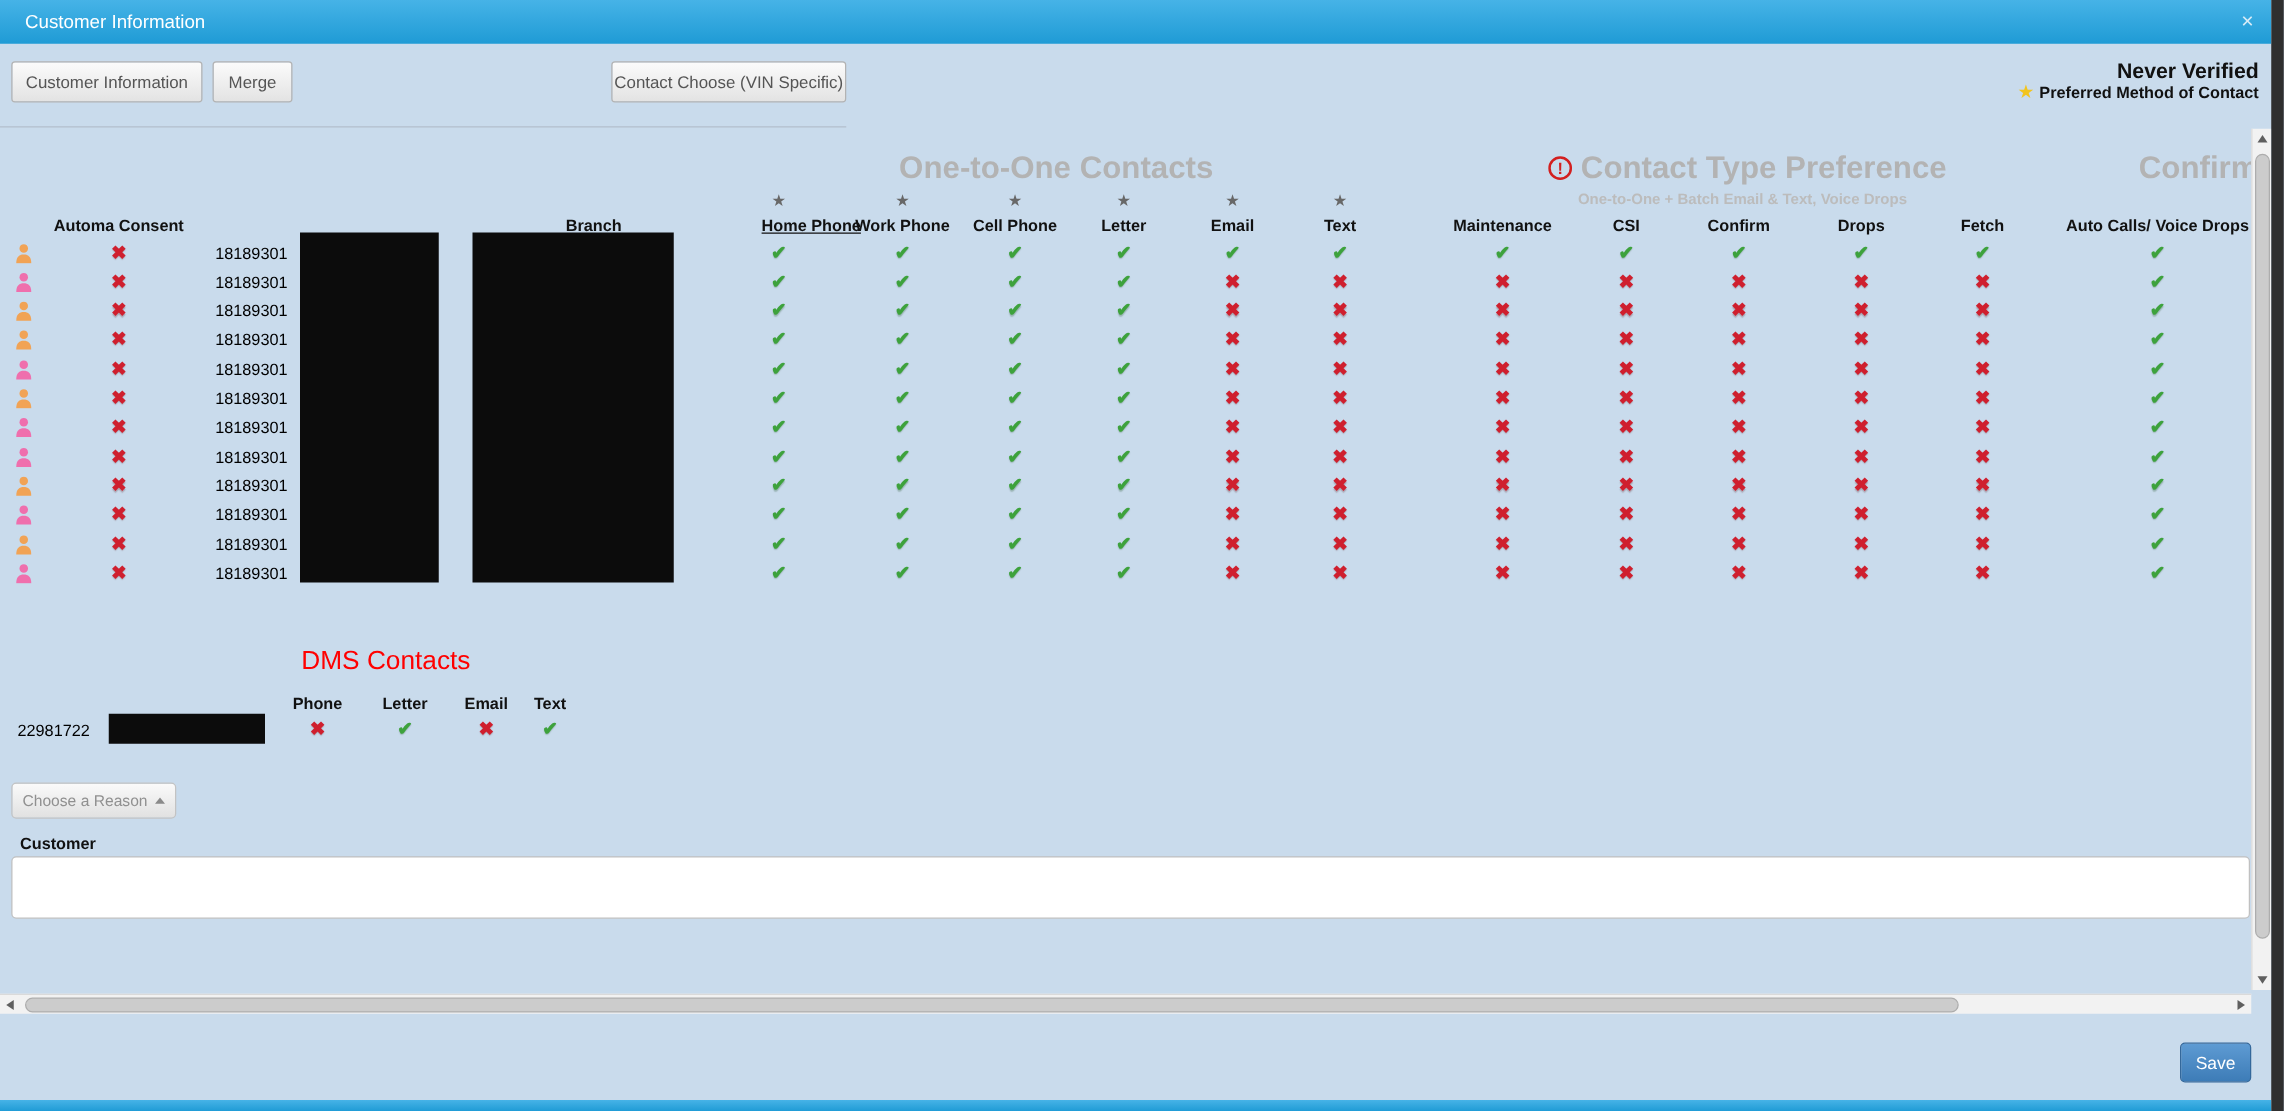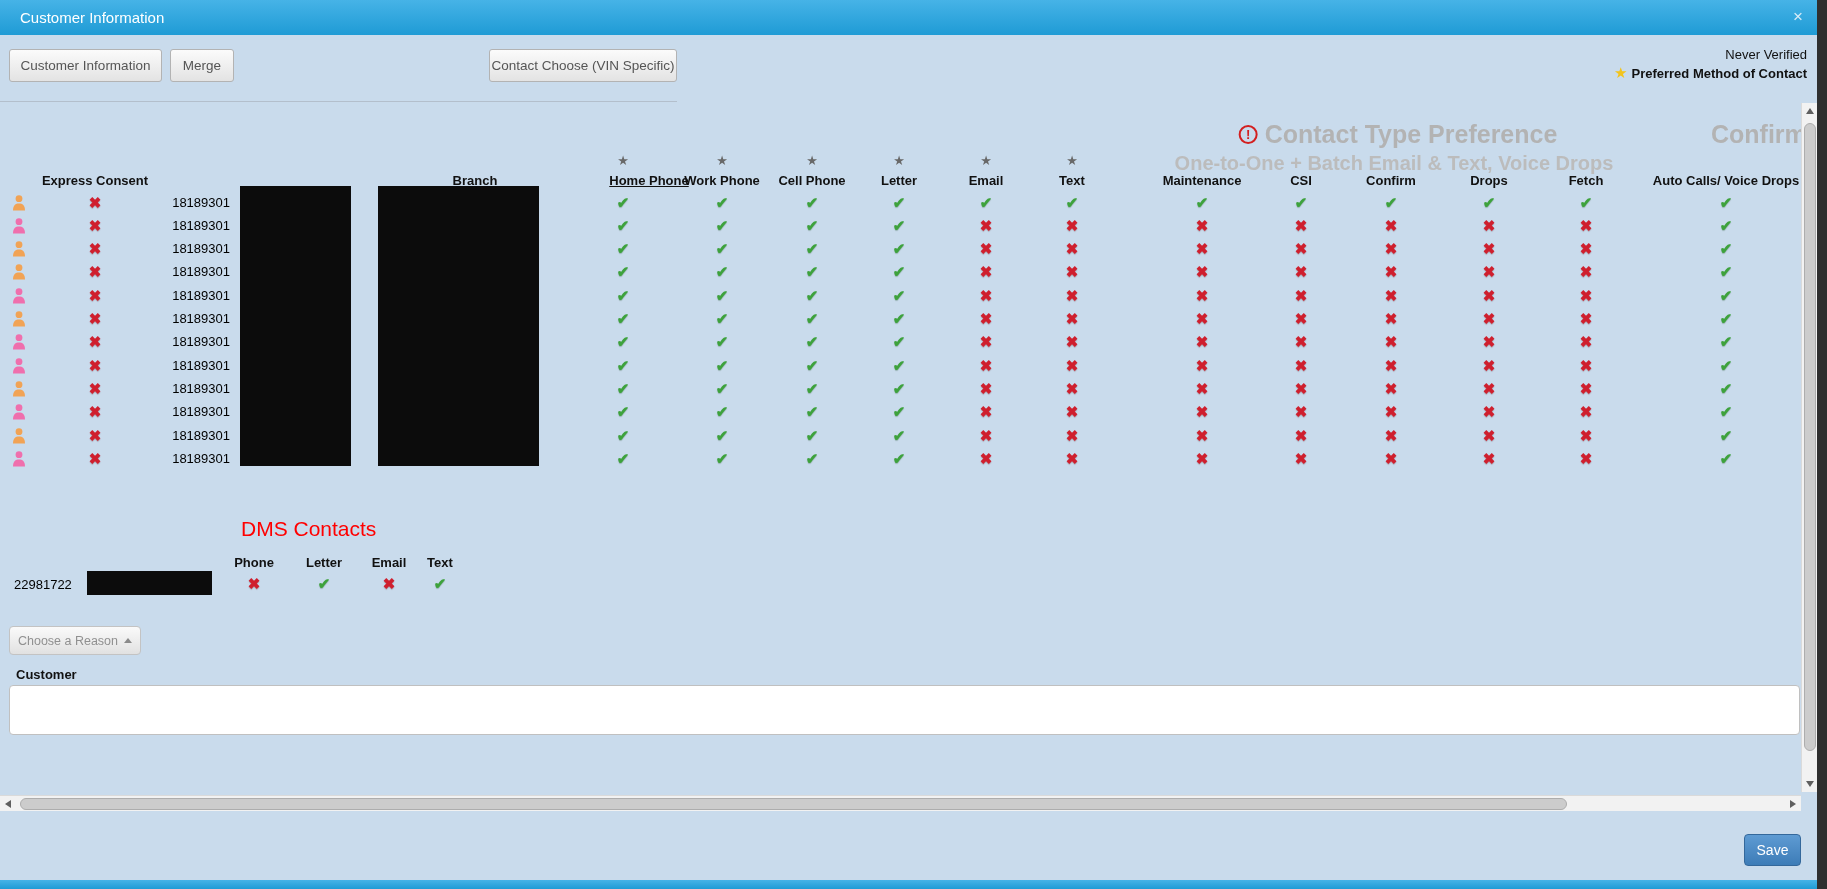--- a/index.html
+++ b/index.html
@@ -10,33 +10,33 @@
   .titlebar .title{position:absolute;left:20px;top:0;line-height:35px;color:#fff;font-size:15px;}
   .close{position:absolute;right:14px;top:0;line-height:33px;color:#d9ecf7;font-size:17px;cursor:default;}
   .tab{position:absolute;display:flex;align-items:center;justify-content:center;font-size:13.5px;color:#555;
        background:linear-gradient(#fbfbfb,#e3e3e3);border:1px solid #b3b3b3;border-radius:3px;white-space:nowrap;cursor:default;}
   .tab.active{background:#fff;color:#333;border-color:#999;z-index:3;}
   .t1{left:9px;top:49px;width:153px;height:33px;}
   .t2{left:170px;top:49px;width:64px;height:33px;}
   .t3{left:241px;top:47px;width:241px;height:38px;}
   .t4{left:489px;top:49px;width:188px;height:33px;}
   .tabline{position:absolute;left:0;top:101px;width:677px;height:1px;background:#b3bfcc;}
-  .never-verified{position:absolute;right:10px;top:47px;font-size:13px;color:#111;}
+  .never-verified{position:absolute;right:10px;top:47px;font-size:17px;color:#111;font-weight:bold;}
   .pref-legend{position:absolute;right:10px;top:64px;font-size:13px;font-weight:bold;color:#111;display:flex;align-items:center;gap:4px;}
   .goldstar{color:#f2c41d;font-size:15px;font-weight:normal;}
   .viewport{position:absolute;left:0;top:103px;width:1801px;height:689px;overflow:hidden;}
   .dropdown{position:absolute;left:9px;top:16px;width:296px;height:30px;background:linear-gradient(#fcfcfc,#e8e8e8);
             border:1px solid #a9a9a9;border-radius:4px;font-size:14px;color:#333;display:flex;align-items:center;padding:0 12px;cursor:default;}
   .dd-caret{margin-left:auto;font-size:10px;color:#444;}
   .sec-title{position:absolute;font-size:25px;font-weight:bold;color:#b3b3b3;white-space:nowrap;}
   .sec-one{left:845px;top:17px;transform:translateX(-50%);}
   .sec-pref{left:1398px;top:17px;transform:translateX(-50%);display:flex;align-items:center;gap:7px;}
   .alert-icon{width:19px;height:19px;border:2px solid #d31f1f;border-radius:50%;color:#d31f1f;font-size:13px;font-weight:bold;
               display:flex;align-items:center;justify-content:center;line-height:1;}
-  .sec-sub{position:absolute;left:1394px;top:49px;transform:translateX(-50%);font-size:20px;font-weight:bold;color:#bcbcbc;white-space:nowrap;}
+  .sec-sub{position:absolute;left:1394px;top:49px;transform:translateX(-50%);font-size:12px;font-weight:bold;color:#bcbcbc;white-space:nowrap;}
   .sec-auto{left:1711px;top:17px;}
   .colstar{position:absolute;top:50px;transform:translateX(-50%);font-size:13px;color:#686868;}
   .colhdr,.hdr{position:absolute;top:70px;transform:translateX(-50%);font-size:13px;font-weight:bold;color:#111;white-space:nowrap;}
   .hdr.express{left:95px;}
   .hdr.branch{left:475px;}
   .redact{position:absolute;background:#0c0c0c;}
   .name-block{left:240px;top:83px;width:111px;height:280px;}
   .branch-block{left:378px;top:83px;width:161px;height:280px;}
   .crow{position:absolute;left:0;width:1801px;height:23.3px;}
   .person{position:absolute;left:12px;top:4px;width:14px;height:16px;}
@@ -92,28 +92,29 @@
 
   <div class="never-verified">Never Verified</div>
   <div class="pref-legend">
     <span class="goldstar">★</span>
     <span>Preferred Method of Contact</span>
   </div>
 
   <div class="viewport">
 
 
+    <div class="sec-title sec-one">One-to-One Contacts</div>
     <div class="sec-title sec-pref">
       <span class="alert-icon">!</span>
       <span>Contact Type Preference</span>
     </div>
     <div class="sec-sub">One-to-One + Batch Email &amp; Text, Voice Drops</div>
     <div class="sec-title sec-auto">Confirm</div>
 
-    <div class="hdr express">Express Consent</div>
+    <div class="hdr express">Automa Consent</div>
     <div class="hdr branch">Branch</div>
     <div id="gen-headers">
         <span class="colstar" style="left: 623px;">★</span>
         <span class="colhdr" style="left: 649px; text-decoration: underline;">Home Phone</span>
         <span class="colstar" style="left: 722px;">★</span>
         <span class="colhdr" style="left: 722px;">Work Phone</span>
         <span class="colstar" style="left: 812px;">★</span>
         <span class="colhdr" style="left: 812px;">Cell Phone</span>
         <span class="colstar" style="left: 899px;">★</span>
         <span class="colhdr" style="left: 899px;">Letter</span>

